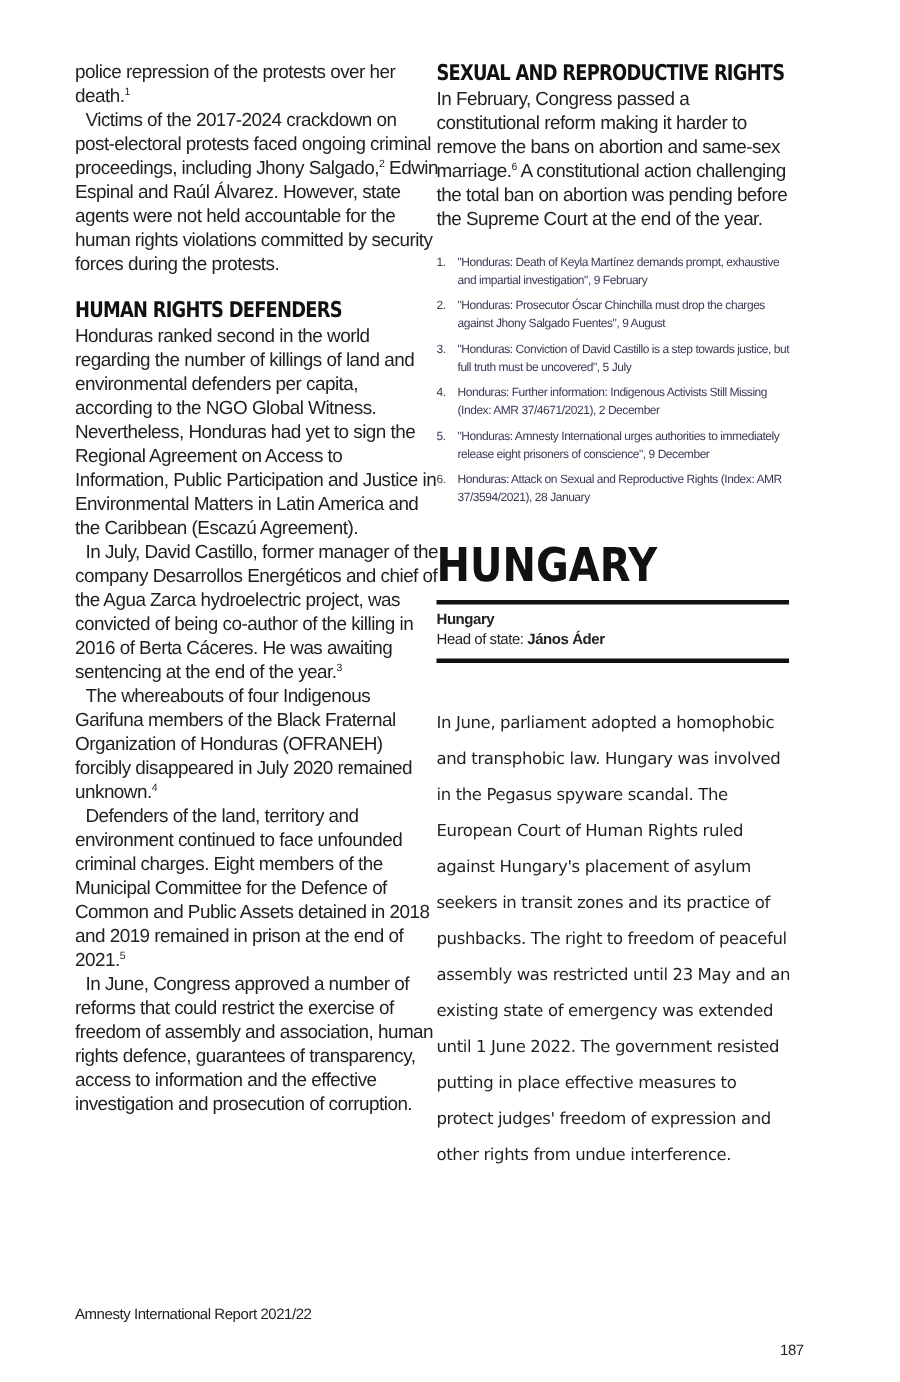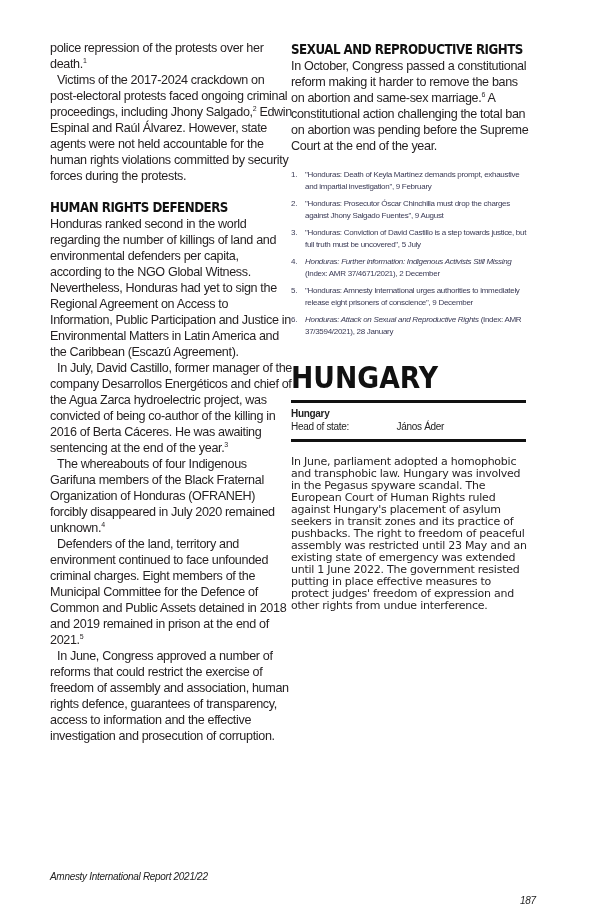--- a/index.html
+++ b/index.html
@@ -23,38 +23,38 @@
   }
   .left-h2 { margin-top: 14px !important; }
   .notes { margin-top: 15px; list-style: none; padding: 0; }
   .note {
     display: flex; font-family: "Liberation Sans", sans-serif;
     font-size: 8px; line-height: 12px; color: #3a3a55; margin-bottom: 5px;
     letter-spacing: -0.3px;
   }
   .note-num { width: 14px; flex: none; }
   .note-text { flex: 1; }
-  .note-text .it { font-style: italic; }
+  .note-text .it { }
   .country-title {
     font-family: "DejaVu Sans", sans-serif; font-weight: bold;
     font-size: 31px; line-height: 34px; letter-spacing: 0px;
     transform: scaleX(0.86); transform-origin: left;
     margin: 22px 0 0 0; color: #111; white-space: nowrap;
   }
   .rule { height: 3px; background: #111; margin: 6px 0 4px 0; width: 235px; }
   .facts { font-family: "Liberation Sans", sans-serif; font-size: 10px; line-height: 13px; color: #222; letter-spacing: -0.3px; }
   .facts .country-name { font-weight: bold; }
-  .facts b { font-weight: normal; margin-left: 45px; }
+  .facts b { font-weight: bold; }
   .summary {
-    font-family: "DejaVu Sans", sans-serif; font-size: 11px; line-height: 12px;
-    letter-spacing: -0.25px; margin-top: 14px; color: #231f20; width: 240px;
+    font-family: "DejaVu Sans", sans-serif; font-size: 11px; line-height: 24px;
+    letter-spacing: -0.25px; margin-top: 28px; color: #231f20; width: 240px;
   }
   .footer-left, .footer-right {
     position: absolute; top: 871px;
-    font-family: "Liberation Sans", sans-serif; font-size: 10px; color: #222; letter-spacing: -0.3px; font-style: italic;
+    font-family: "Liberation Sans", sans-serif; font-size: 10px; color: #222; letter-spacing: -0.3px;
   }
   .footer-left { left: 50px; }
   .footer-right { left: 520px; margin-top: 24px; }
 </style>
 </head>
 <body>
 
 <div class="page">
 
   <div class="col col-left">
@@ -64,21 +64,21 @@
     <h2 class="section left-h2">HUMAN RIGHTS DEFENDERS</h2>
     <p class="body-text">Honduras ranked second in the world regarding the number of killings of land and environmental defenders per capita, according to the NGO Global Witness. Nevertheless, Honduras had yet to sign the Regional Agreement on Access to Information, Public Participation and Justice in Environmental Matters in Latin America and the Caribbean (Escazú Agreement).</p>
     <p class="body-text indent"><span>In July, David Castillo, former manager of the company Desarrollos Energéticos and chief of the Agua Zarca hydroelectric project, was convicted of being co-author of the killing in 2016 of Berta Cáceres. He was awaiting sentencing at the end of the year.</span><sup>3</sup></p>
     <p class="body-text indent"><span>The whereabouts of four Indigenous Garifuna members of the Black Fraternal Organization of Honduras (OFRANEH) forcibly disappeared in July 2020 remained unknown.</span><sup>4</sup></p>
     <p class="body-text indent"><span>Defenders of the land, territory and environment continued to face unfounded criminal charges. Eight members of the Municipal Committee for the Defence of Common and Public Assets detained in 2018 and 2019 remained in prison at the end of 2021.</span><sup>5</sup></p>
     <p class="body-text indent">In June, Congress approved a number of reforms that could restrict the exercise of freedom of assembly and association, human rights defence, guarantees of transparency, access to information and the effective investigation and prosecution of corruption.</p>
   </div>
 
   <div class="col col-right">
     <h2 class="section">SEXUAL AND REPRODUCTIVE RIGHTS</h2>
-    <p class="body-text"><span>In October, Congress passed a constitutional reform making it harder to remove the bans on abortion and same-sex marriage.</span><sup>6</sup><span> A constitutional action challenging the total ban on abortion was pending before the Supreme Court at the end of the year.</span></p>
+    <p class="body-text"><span>In February, Congress passed a constitutional reform making it harder to remove the bans on abortion and same-sex marriage.</span><sup>6</sup><span> A constitutional action challenging the total ban on abortion was pending before the Supreme Court at the end of the year.</span></p>
 
     <ol class="notes">
       <li class="note">
           <span class="note-num">1.</span>
           <span class="note-text"><span class="it"></span><span>"Honduras: Death of Keyla Martínez demands prompt, exhaustive and impartial investigation", 9 February</span></span>
         </li>
       <li class="note">
           <span class="note-num">2.</span>
           <span class="note-text"><span class="it"></span><span>"Honduras: Prosecutor Óscar Chinchilla must drop the charges against Jhony Salgado Fuentes", 9 August</span></span>
         </li>

